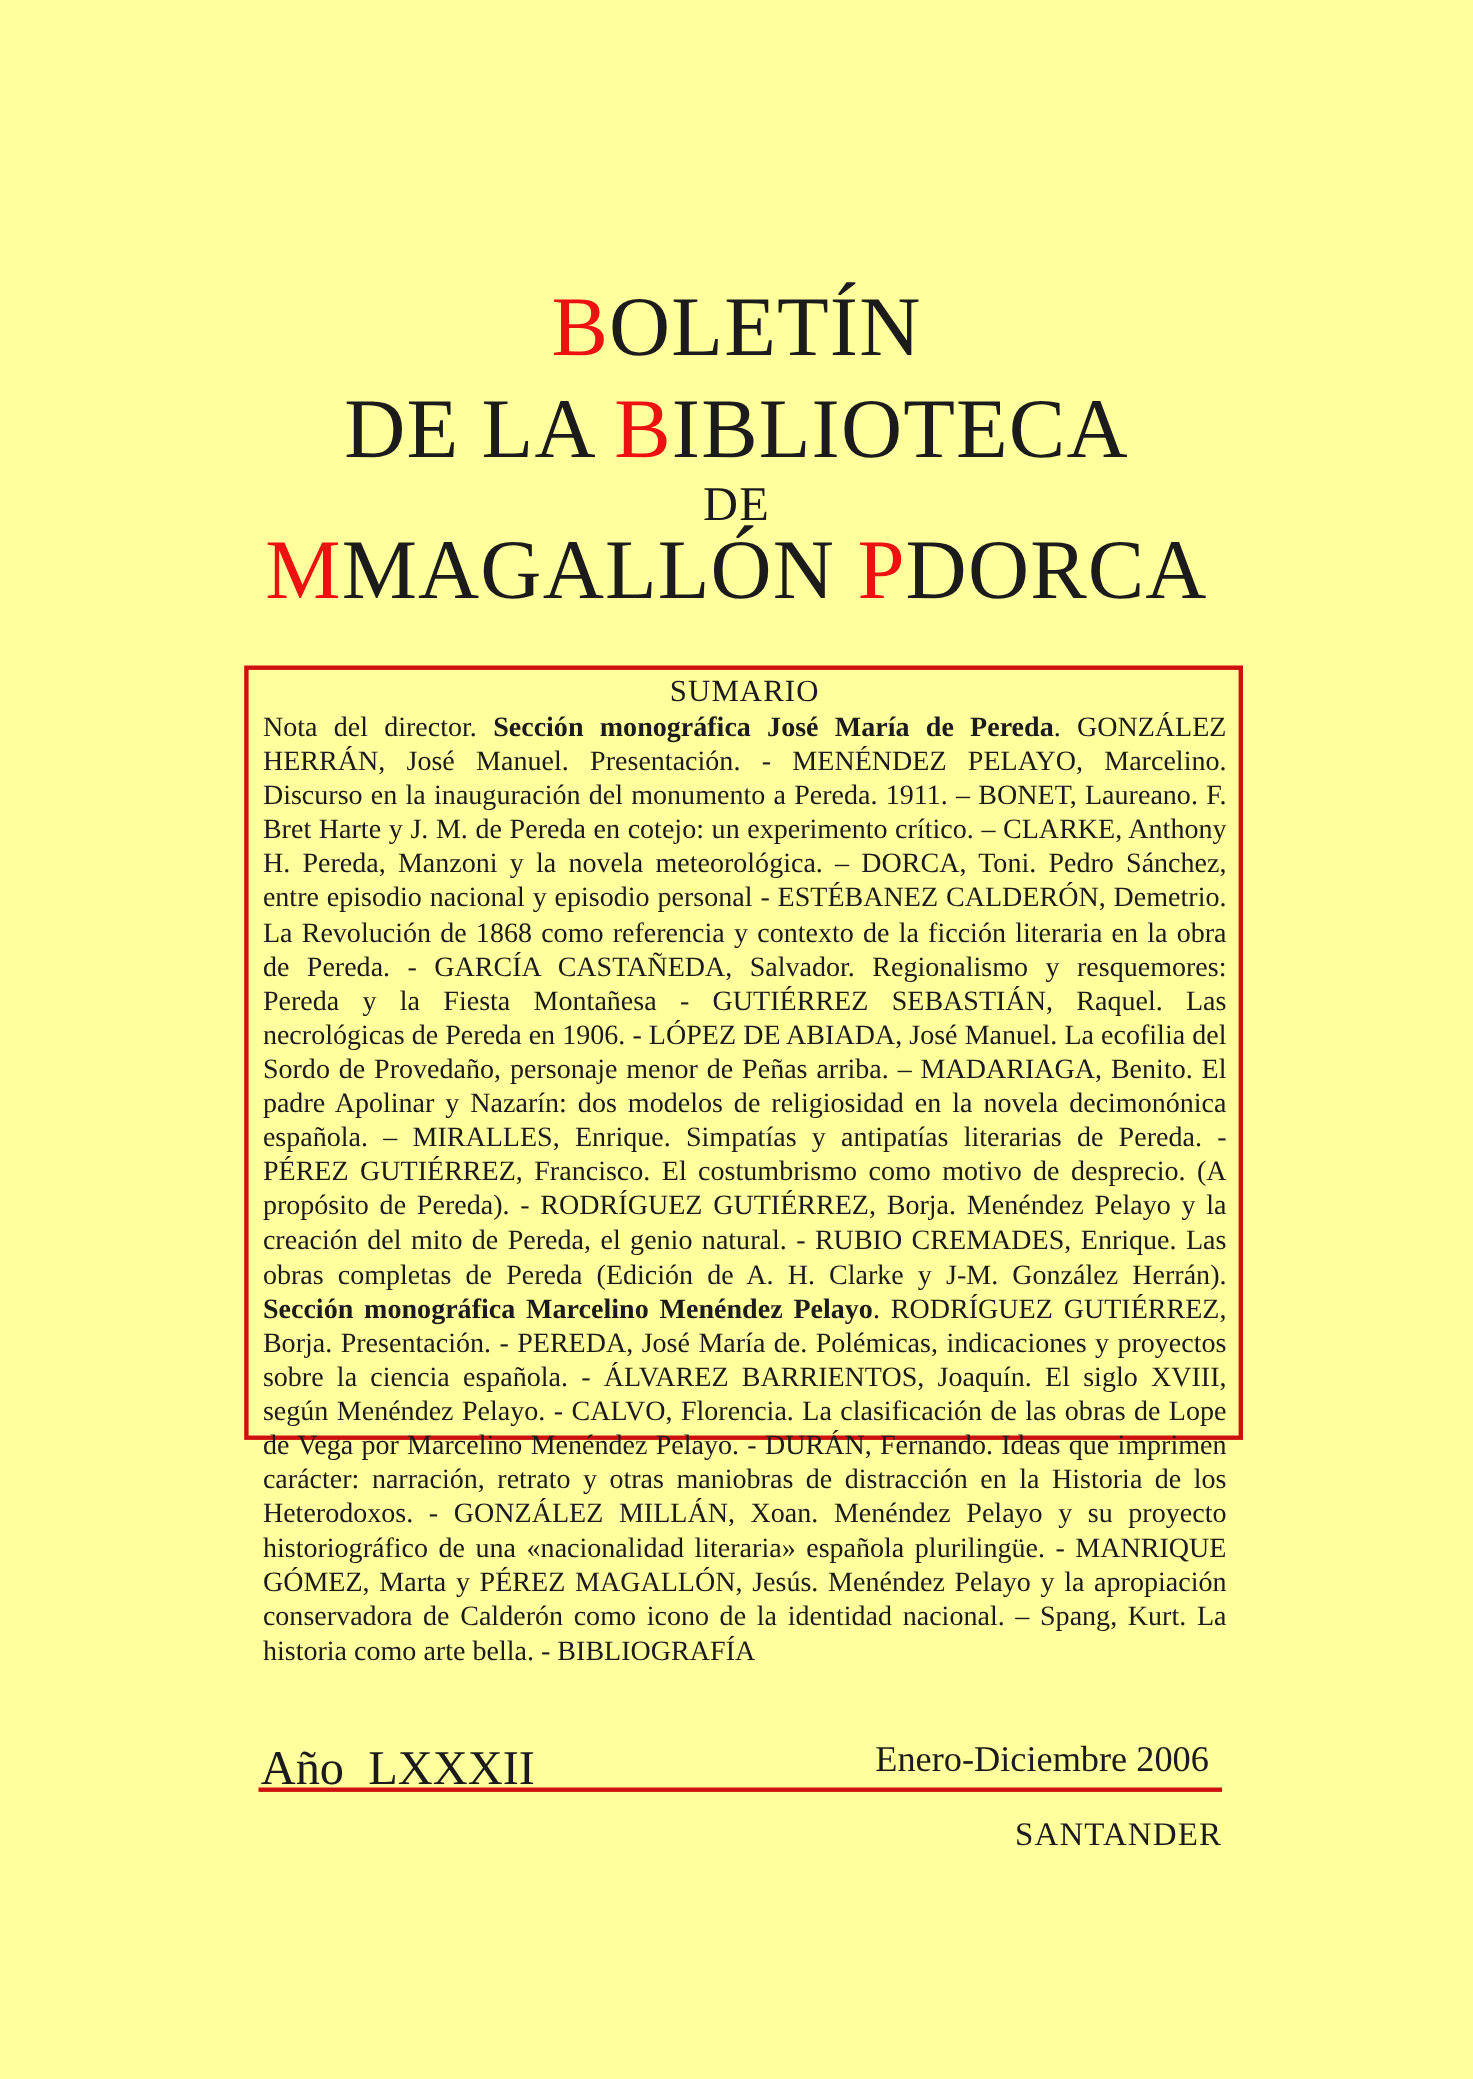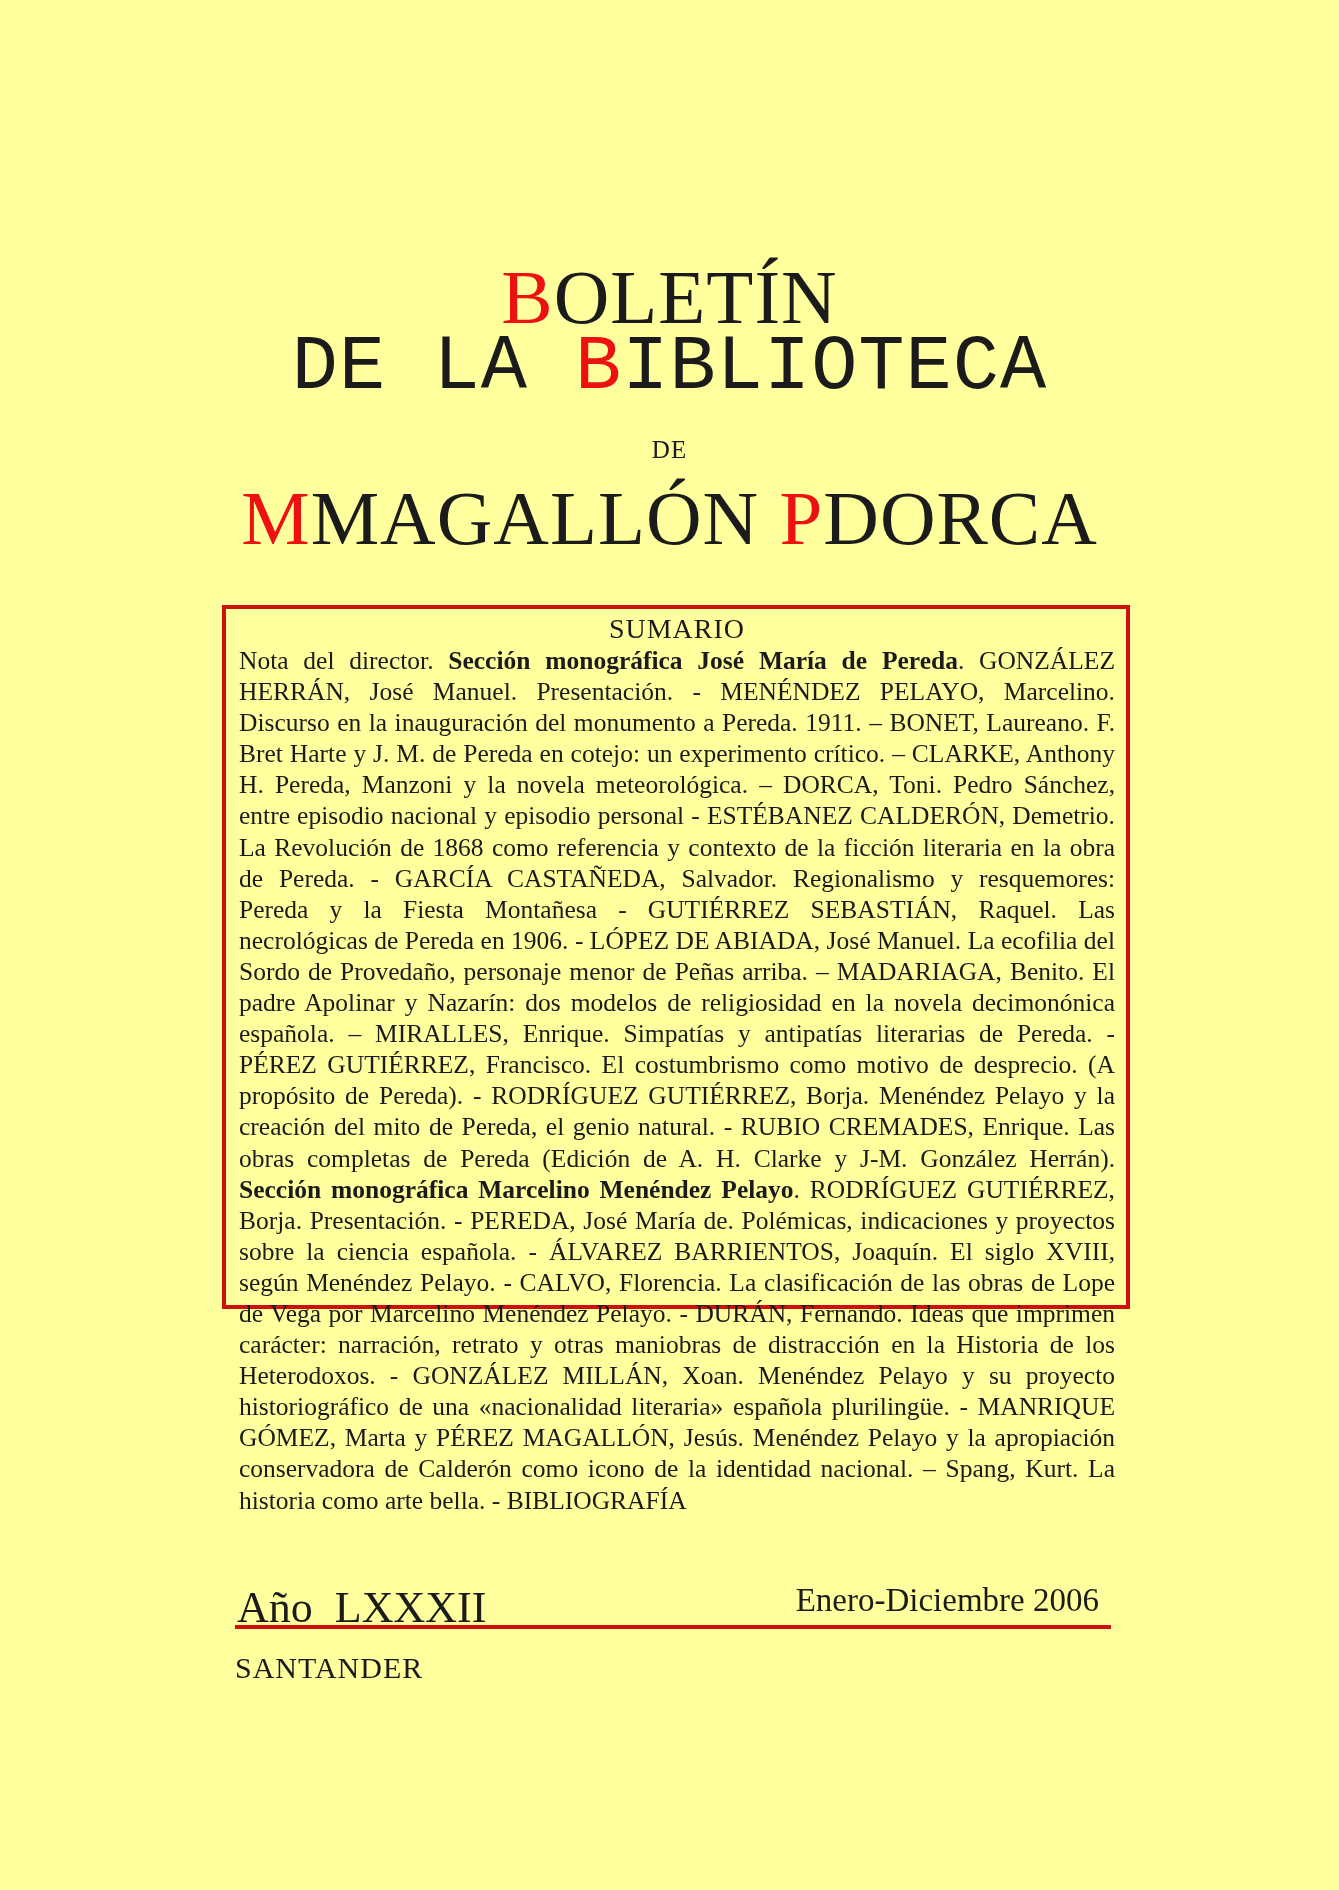--- a/index.html
+++ b/index.html
@@ -19,23 +19,23 @@
     margin-top:20px;
   }
   .title-line{
     position:absolute;left:0;right:0;
     text-align:center;
     line-height:1;
     white-space:pre;
     color:var(--ink);
   }
   .title-large{font-size:77px;letter-spacing:1px;}
-  .title-small{font-size:25px;letter-spacing:1px;}
+  .title-small{font-size:44px;letter-spacing:1px;}
   #title-line-1{top:239px;}
-  #title-line-2{top:309px;font-family:Liberation Mono, monospace;}
+  #title-line-2{top:331px;}
   #title-line-3{top:417px;}
   #title-line-4{top:460px;}
   .red-letter{color:var(--letter-red);}
   .black-letter{color:var(--ink);}
 
   .sumario-box{
     position:absolute;
     left:222px;top:585px;
     width:908px;height:704px;
     box-sizing:border-box;
@@ -69,21 +69,21 @@
     font-size:33px;white-space:pre;
   }
   .footer-rule{
     position:absolute;left:235px;top:1605px;
     width:876px;height:4px;
     background:var(--accent-red);
   }
   .footer-city{
     position:absolute;left:235px;top:1631px;
     width:876px;
-    text-align:left;
+    text-align:right;
     font-size:30px;letter-spacing:1px;
   }
 </style>
 </head>
 <body>
 
 <div class="page">
 
   <div class="title-block">
     <div class="title-line title-large" id="title-line-1"><span class="red-letter">B</span><span class="black-letter">OLETÍN</span></div>

